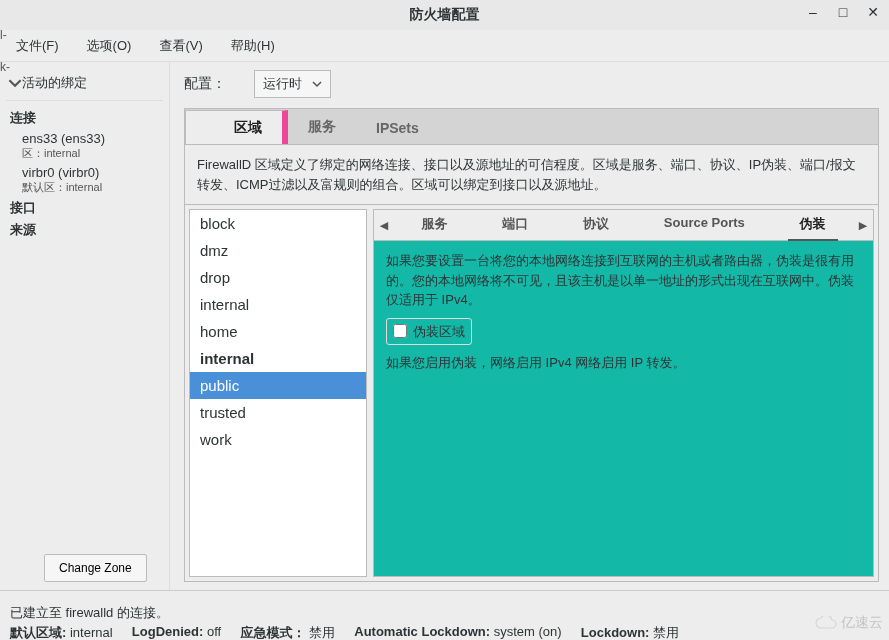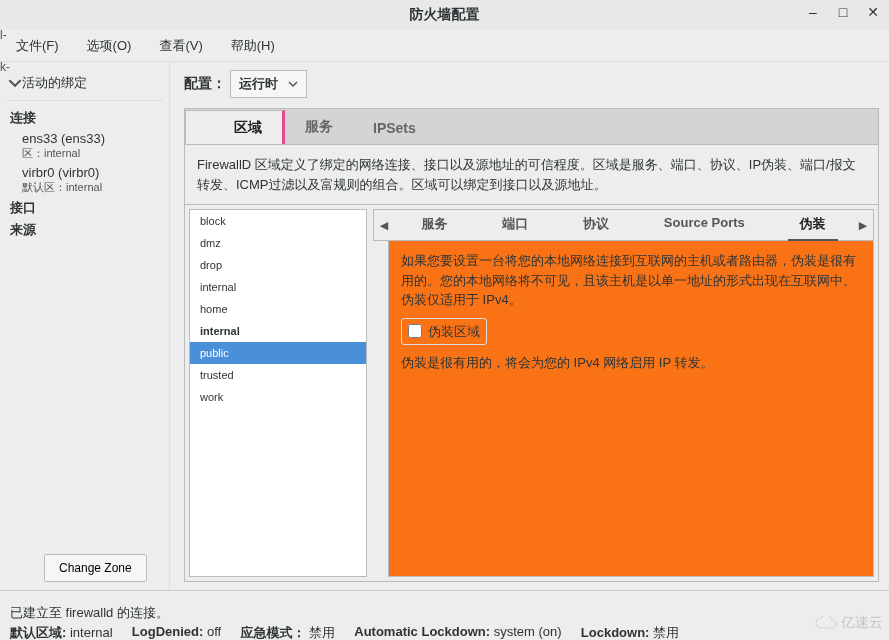--- a/index.html
+++ b/index.html
@@ -16,40 +16,40 @@
 .sidebar .heading-row { display: flex; align-items: center; gap: 0; padding: 4px 2px 8px 2px; border-bottom: 1px solid #ddd; }
 .sidebar .heading-row svg { width: 14px; height: 14px; }
 .sidebar .heading-row .txt { font-size: 13px; }
 .sidebar .tree { padding-top: 6px; flex: 1; }
 .sidebar .tree .group-label { font-weight: bold; padding: 2px 4px; }
 .sidebar .tree .conn { padding: 2px 6px 2px 16px; }
 .sidebar .tree .conn .sub { font-size: 11px; color: #555; }
 .change-zone { margin-top: auto; padding-left: 38px; }
 .change-zone button { padding: 6px 14px; border: 1px solid #bbb; background: #f6f6f6; border-radius: 2px; cursor: pointer; font-size: 12px; }
 .content { flex: 1; padding: 8px 10px 8px 14px; display: flex; flex-direction: column; }
-.config-row { display: flex; align-items: center; gap: 4px; margin-bottom: 10px; font-weight: bold; }
+.config-row { display: flex; align-items: center; gap: 28px; margin-bottom: 10px; }
 .config-row .label { font-size: 14px; }
 .config-row .selwrap { display:flex; align-items:center; border:1px solid #bbb; background:#f6f6f6; height:28px; padding:0 8px; gap:10px; }
 .config-row .selwrap svg { width:10px; height:10px; }
 .big-tabs { display: flex; background: #d4d4d4; height: 36px; align-items: flex-end; border: 1px solid #bbb; border-bottom: none; }
 .big-tabs .tab { padding: 8px 20px; font-size: 14px; color: #666; cursor: pointer; font-weight: bold; }
-.big-tabs .tab.active { background: #ededed; color: #222; border-top: 1px solid #bbb; border-left: 1px solid #bbb; border-right: 3px solid #ec4899; margin-bottom: -1px; padding-left: 48px; }
+.big-tabs .tab.active { background: #ededed; color: #222; border-top: 1px solid #bbb; border-left: 1px solid #bbb; border-right: 6px solid #ec4899; margin-bottom: -1px; padding-left: 48px; }
 .desc-block { border: 1px solid #bbb; border-bottom: none; padding: 10px 12px; background: #ededed; font-size: 13px; line-height: 1.5; }
 .panels { display: flex; border: 1px solid #bbb; flex: 1; background: #ededed; }
 .zone-list-wrap { width: 178px; border: 1px solid #bbb; margin: 4px; background: #fff; overflow-y: auto; }
-.zone-list .z { padding: 5px 10px; cursor: pointer; font-size: 11px; }
+.zone-list .z { padding: 5px 10px; cursor: pointer; font-size: 15px; }
 .zone-list .z.bold { font-weight: bold; }
 .zone-list .z.selected { background: #4a90d9; color: #fff; }
 .right-panel { flex: 1; margin: 4px 4px 4px 2px; display: flex; flex-direction: column; }
 .subtabs { display: flex; align-items: center; background: #ededed; border: 1px solid #bbb; height: 32px; }
 .subtabs .arrow { width: 20px; text-align: center; cursor: pointer; color: #555; font-size: 11px; }
 .subtabs .tablist { flex: 1; display: flex; justify-content: space-around; overflow: hidden; }
 .subtabs .stab { padding: 6px 12px; font-size: 13px; color: #555; cursor: pointer; font-weight: bold; white-space: nowrap; }
 .subtabs .stab.active { color: #222; border-bottom: 2px solid #555; }
-.masq-body { border: 1px solid #bbb; border-top: none; flex: 1; background: #f97316; padding: 10px 12px; font-size: 13px; line-height: 1.5; margin-left: 15px; }
+.masq-body { border: 1px solid #bbb; border-top: none; flex: 1; background: #14b8a6; padding: 10px 12px; font-size: 13px; line-height: 1.5; }
 .masq-body .cbrow { display: flex; align-items: center; gap: 6px; margin: 8px 0; border: 1px solid #ddd; padding: 3px 6px; border-radius: 3px; width: fit-content; }
 .masq-body .cbrow input { width: 14px; height: 14px; }
 .statusbar { height: 64px; border-top: 1px solid #ccc; padding: 4px 10px; font-size: 13px; background: #ededed; display: flex; flex-direction: column; justify-content: center; gap: 2px; }
 .statusbar .row { display: flex; gap: 6px; flex-wrap: wrap; }
 .statusbar .row .seg b { font-weight: bold; }
 .watermark { position: absolute; right: 6px; bottom: 8px; opacity: 0.35; display: flex; align-items: center; gap: 4px; font-size: 14px; color: #737373; }
 </style>
 </head>
 <body>
 
@@ -147,21 +147,21 @@
               <div class="stab active">伪装</div>
             </div>
           <div class="arrow">▶</div>
         </div>
         <div class="masq-body">
           <div>如果您要设置一台将您的本地网络连接到互联网的主机或者路由器，伪装是很有用的。您的本地网络将不可见，且该主机是以单一地址的形式出现在互联网中。伪装仅适用于 IPv4。</div>
           <label class="cbrow">
             <input type="checkbox" style="">
             <span>伪装区域</span>
           </label>
-          <div>伪装是很有用的，将会为您的 IPv4 网络启用 IP 转发。</div>
+          <div>如果您启用伪装，网络启用 IPv4 网络启用 IP 转发。</div>
         </div>
       </div>
     </div>
   </div>
 </div>
 
 <div class="statusbar">
   <div class="row">
       <span>已建立至 firewalld 的连接。</span>
     </div>

